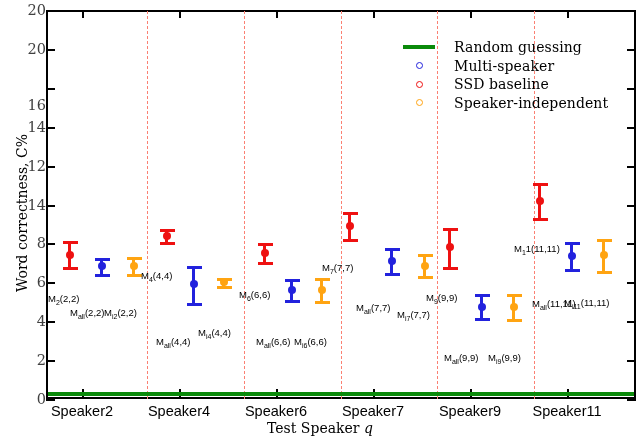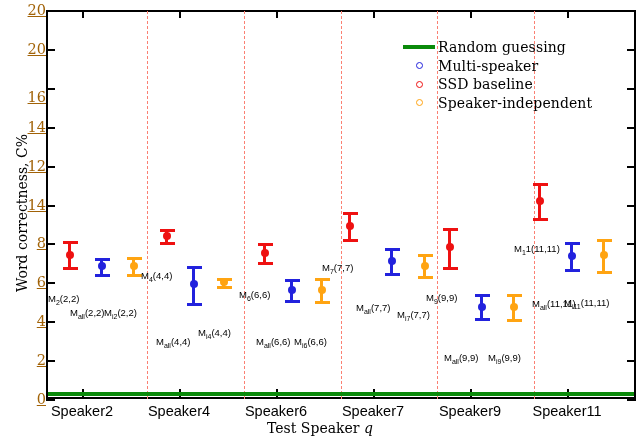--- a/index.html
+++ b/index.html
@@ -8,22 +8,22 @@
   #root{position:relative;width:640px;height:439px;}
 
   
   .plot-frame{position:absolute;left:46px;top:10px;width:590px;height:389px;
               border:2.5px solid #000;box-sizing:border-box;background:#fff;}
 
   
   .ytick{position:absolute;left:46px;width:9px;height:0;border-top:2.5px solid #000;}
   .ytick.right{left:auto;right:4px;}
   .ytick-label{position:absolute;right:594px;text-align:right;width:40px;
-               font-family:"DejaVu Serif",serif;font-size:14.5px;color:#a16207;
-               transform:translateY(-50%);text-decoration:underline;}
+               font-family:"DejaVu Serif",serif;font-size:14.5px;color:#404040;
+               transform:translateY(-50%);}
   .xtick{position:absolute;top:389px;width:0;height:9px;border-left:2.5px solid #000;}
   .xtick.top{top:10px;height:8px;}
   .xtick-label{position:absolute;top:403px;width:120px;margin-left:-60px;
                text-align:center;font-family:"Liberation Sans",sans-serif;
                font-size:14.5px;color:#000;}
 
   
   .ylabel{position:absolute;left:-88px;top:205px;width:220px;text-align:center;
           transform:rotate(-90deg);font-size:14px;font-style:italic;
           font-family:"DejaVu Serif",serif;}
@@ -45,21 +45,21 @@
                border-top:3.2px solid currentColor;}
   .errbar .dot{position:absolute;left:50%;width:8px;height:8px;margin-left:-4px;
                margin-top:-4px;border-radius:50%;background:currentColor;}
 
   .pt-label{position:absolute;font-family:"Liberation Sans",sans-serif;
             font-size:9.5px;color:#000;white-space:nowrap;}
   .pt-label sub{font-size:7px;}
 
   
   .legend{position:absolute;left:400px;top:38px;width:230px;}
-  .legend-row{display:flex;align-items:center;height:18.5px;}
+  .legend-row{display:flex;align-items:center;height:18.5px;gap:16px;}
   .legend-key{width:38px;display:flex;align-items:center;justify-content:center;}
   .legend-line{width:32px;height:0;border-top:4.5px solid #0a8a0a;}
   .legend-circ{width:7px;height:7px;border-radius:50%;border:1.4px solid currentColor;
                box-sizing:border-box;background:#fff;}
   .legend-text{font-family:"DejaVu Serif",serif;font-size:14px;color:#000;
                letter-spacing:.1px;}
 </style>
 </head>
 <body>
 
@@ -87,21 +87,21 @@
       <div class="ytick right" style="top: 204.5px;"></div>
       <div class="ytick-label" style="top: 204.5px;">14</div>
       <div class="ytick" style="top: 165.6px;"></div>
       <div class="ytick right" style="top: 165.6px;"></div>
       <div class="ytick-label" style="top: 165.6px;">12</div>
       <div class="ytick" style="top: 126.7px;"></div>
       <div class="ytick right" style="top: 126.7px;"></div>
       <div class="ytick-label" style="top: 126.7px;">14</div>
       <div class="ytick" style="top: 87.8px;"></div>
       <div class="ytick right" style="top: 87.8px;"></div>
-      <div class="ytick-label" style="top: 97px;">16</div>
+      <div class="ytick-label" style="top: 105px;">16</div>
       <div class="ytick" style="top: 48.9px;"></div>
       <div class="ytick right" style="top: 48.9px;"></div>
       <div class="ytick-label" style="top: 48.9px;">20</div>
       <div class="ytick" style="top: 10px;"></div>
       <div class="ytick right" style="top: 10px;"></div>
       <div class="ytick-label" style="top: 10px;">20</div>
     </div>
   <div id="xticks">
       <div class="xtick" style="left: 82px;"></div>
       <div class="xtick top" style="left: 82px;"></div>

